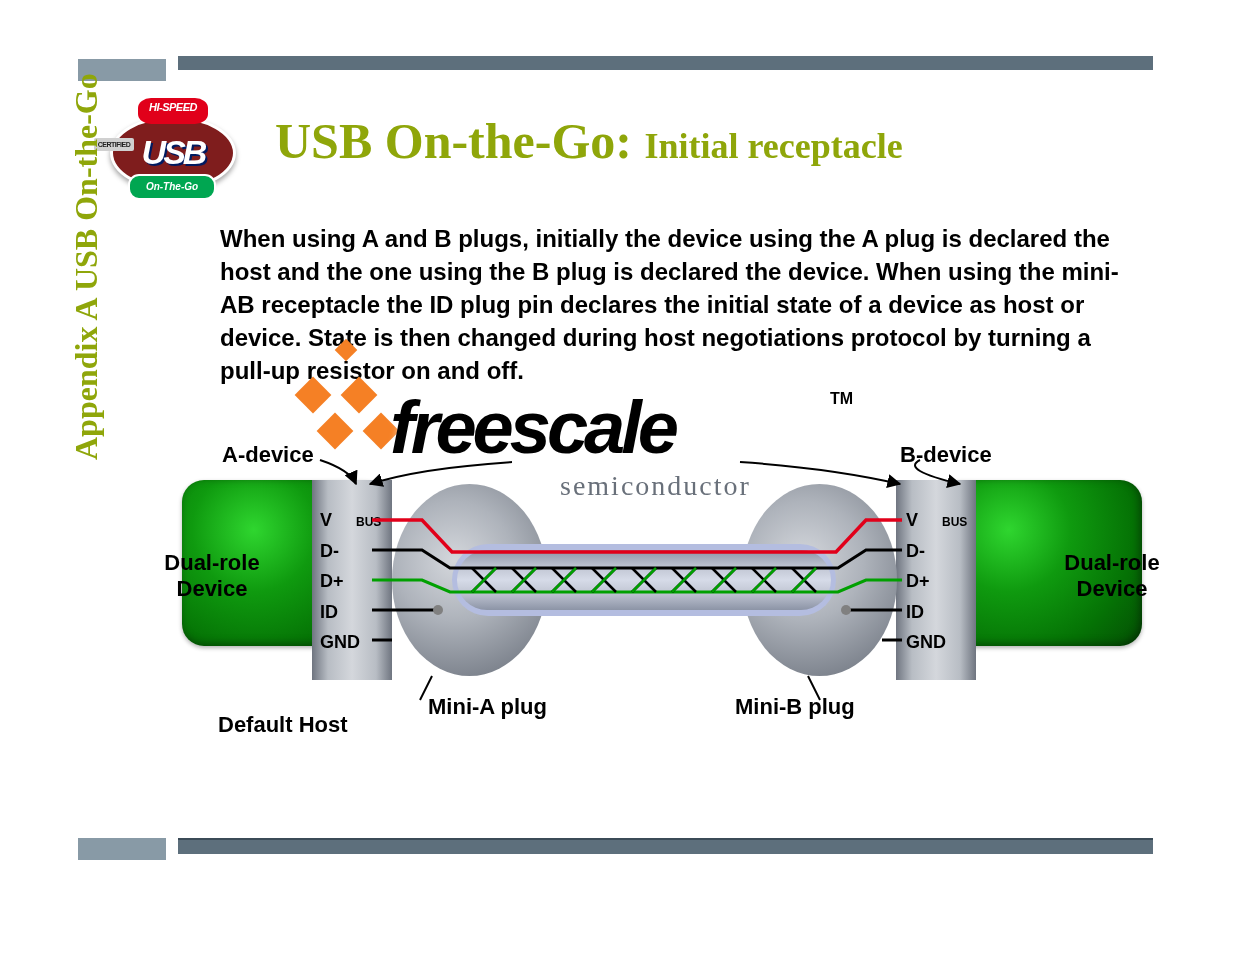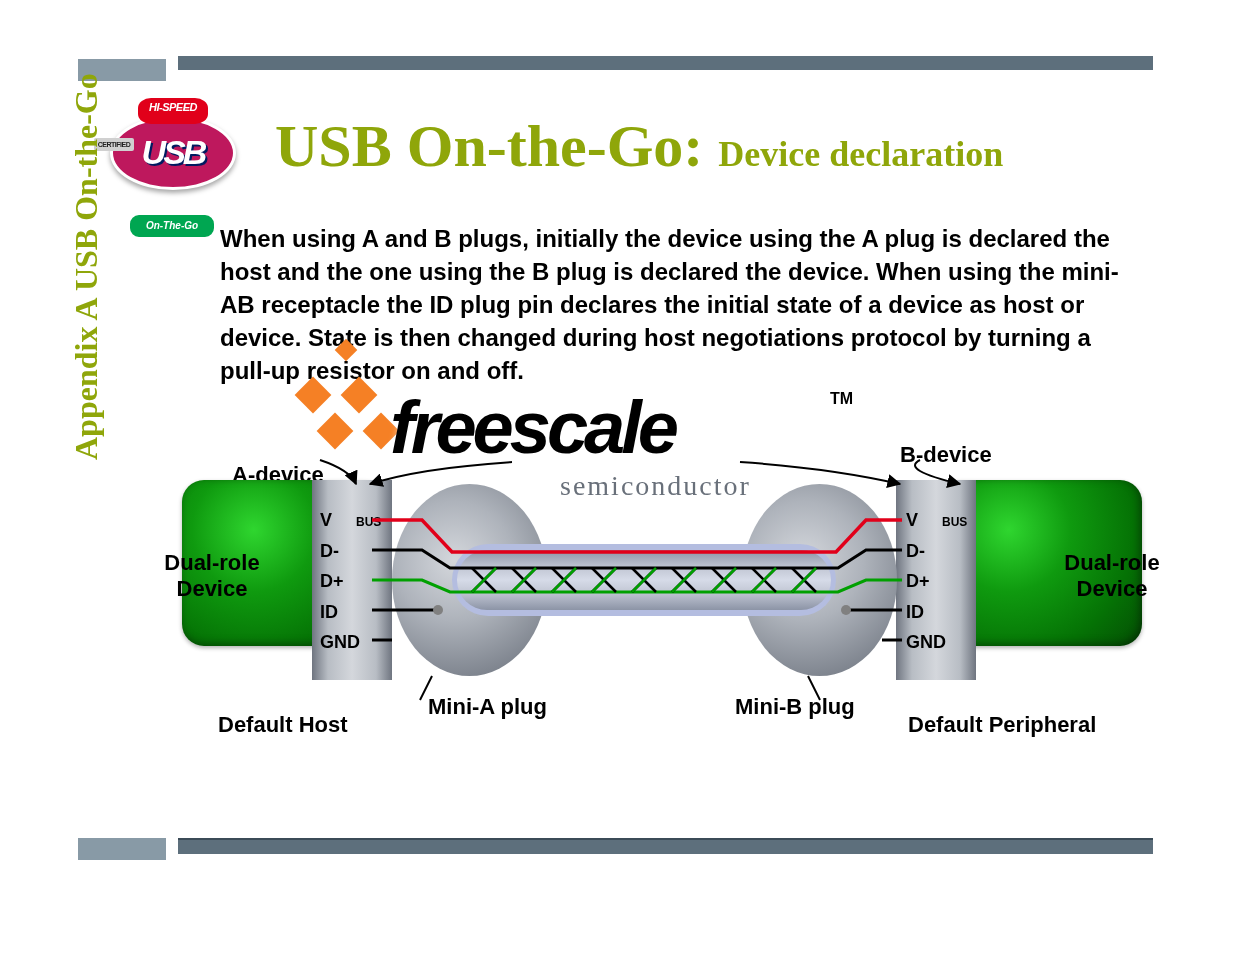--- a/index.html
+++ b/index.html
@@ -9,32 +9,32 @@
   .topbar-left{position:absolute;left:78px;top:59px;width:88px;height:22px;background:#889aa6;}
   .topbar-right{position:absolute;left:178px;top:56px;width:975px;height:14px;background:#5d6f7c;}
 
   
   .botbar-left{position:absolute;left:78px;top:838px;width:88px;height:22px;background:#889aa6;}
   .botbar-right{position:absolute;left:178px;top:838px;width:975px;height:14px;background:#5d6f7c;border-top:2px solid #3b4b57;}
 
   
   .usb-logo{position:absolute;left:100px;top:100px;width:135px;height:110px;}
   .usb-red{position:absolute;left:38px;top:-2px;width:70px;height:26px;background:#e1001a;border-radius:13px/10px;color:#fff;font:italic bold 11px Arial;text-align:center;line-height:18px;letter-spacing:-0.5px;}
-  .usb-blue{position:absolute;left:10px;top:16px;width:120px;height:68px;background:#be185d;border-radius:50%/50%;border:3px solid #fff;box-shadow:0 3px 5px rgba(0,0,0,.35);}
+  .usb-blue{position:absolute;left:10px;top:16px;width:120px;height:68px;background:#7f1d1d;border-radius:50%/50%;border:3px solid #fff;box-shadow:0 3px 5px rgba(0,0,0,.35);}
   .usb-cert{position:absolute;left:-6px;top:38px;width:40px;height:13px;background:#d0d0d0;border-radius:2px;color:#222;font:bold 7px Arial;text-align:center;line-height:13px;letter-spacing:-0.5px;}
   .usb-text{position:absolute;left:0;top:0;width:100%;color:#fff;font:italic 900 34px Arial;text-align:center;line-height:66px;letter-spacing:-3px;text-shadow:2px 2px 0 #001a60;}
-  .usb-green{position:absolute;left:28px;top:74px;width:84px;height:22px;background:#00a651;border-radius:11px;color:#fff;font:italic bold 10px Arial;text-align:center;line-height:22px;border:2px solid #fff;margin-top:39px;}
+  .usb-green{position:absolute;left:28px;top:74px;width:84px;height:22px;background:#00a651;border-radius:11px;color:#fff;font:italic bold 10px Arial;text-align:center;line-height:22px;border:2px solid #fff;}
 
   
   .side-label{position:absolute;left:68px;top:460px;transform:rotate(-90deg);transform-origin:left top;
      font:bold 32px "Times New Roman",serif;color:#8fa60a;white-space:nowrap;letter-spacing:0px;}
 
   
   .title{position:absolute;left:275px;top:112px;white-space:nowrap;color:#8fa60a;font-family:"Times New Roman",serif;font-weight:bold;}
-  .title .t1{font-size:60px;margin-top:43px;}
+  .title .t1{font-size:50px;margin-top:43px;}
   .title .t2{font-size:36px;}
 
   
   .body-text{position:absolute;left:220px;top:222px;width:920px;color:#000;font:bold 24px/1.38 Arial;}
 
   
   .watermark{position:absolute;left:300px;top:330px;width:560px;pointer-events:none;}
   .wm-diamonds{position:absolute;left:0;top:12px;}
   .dia{position:absolute;width:26px;height:26px;background:#f58025;transform:rotate(45deg);}
   .wm-text{position:absolute;left:90px;top:55px;font:italic 900 74px Arial;color:#000;letter-spacing:-4px;text-shadow:0 0 6px rgba(255,255,255,.5);}
@@ -99,44 +99,43 @@
       <div class="usb-text">USB</div>
     </div>
     <div class="usb-red">HI-SPEED</div>
     <div class="usb-cert">CERTIFIED</div>
     <div class="usb-green">On-The-Go</div>
   </div>
 
   <div class="side-label">Appendix A USB On-the-Go</div>
 
   <div class="title">
-    <span class="t1">USB On-the-Go: </span><span class="t2">Device declaration</span>
+    <span class="t1">USB On-the-Go: </span><span class="t2">Initial receptacle</span>
   </div>
 
   <div class="body-text">When using A and B plugs, initially the device using the A plug is declared the host and the one using the B plug is declared the device. When using the mini-AB receptacle the ID plug pin declares the initial state of a device as host or device. State is then changed during host negotiations protocol by turning a pull-up resistor on and off.</div>
 
   <div class="watermark">
     <div class="wm-diamonds">
       <div class="dia" style="left:38px;top:0px;width:16px;height:16px;"></div>
       <div class="dia" style="left:0px;top:40px;"></div>
       <div class="dia" style="left:46px;top:40px;"></div>
       <div class="dia" style="left:22px;top:76px;"></div>
       <div class="dia" style="left:68px;top:76px;"></div>
     </div>
     <div class="wm-text">freescale</div>
     <div class="wm-tm">TM</div>
     <div class="wm-sub">semiconductor</div>
   </div>
 
-  <div class="lbl" style="left:232px;top:442px;margin-top:20px;">A-device</div>
+  <div class="lbl" style="left:222px;top:442px;">A-device</div>
   <div class="lbl" style="left:900px;top:442px;">B-device</div>
   <div class="lbl" style="left:428px;top:694px;">Mini-A plug</div>
   <div class="lbl" style="left:735px;top:694px;">Mini-B plug</div>
   <div class="lbl" style="left:218px;top:712px;">Default Host</div>
-  <div class="lbl" style="left:908px;top:712px;">Default Peripheral</div>
 
   <div class="diagram">
 
     <div class="devbox left">
       <div class="devlabel">
         <span>Dual-role<br>Device</span>
       </div>
     </div>
     <div class="devbox right">
       <div class="devlabel">

